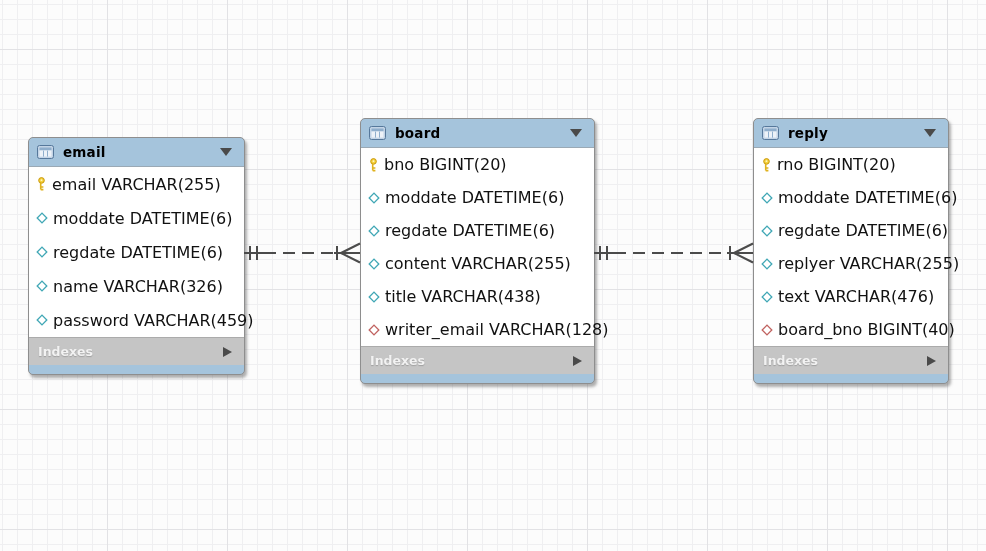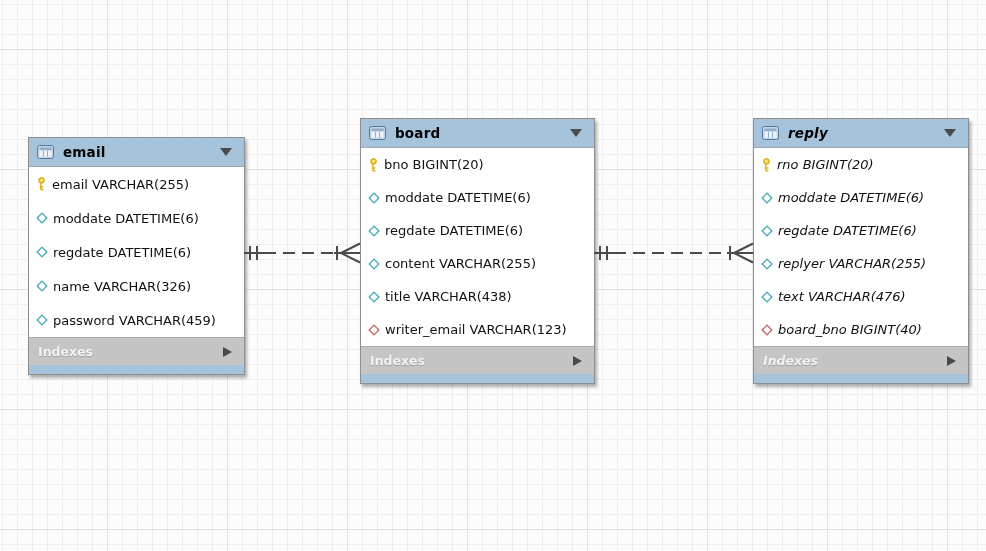--- a/index.html
+++ b/index.html
@@ -17,21 +17,21 @@
       linear-gradient(to right,  #E2E2E5 1px, transparent 1px),
       linear-gradient(to bottom, #E2E2E5 1px, transparent 1px),
       linear-gradient(to right,  #EFEFF1 1px, transparent 1px),
       linear-gradient(to bottom, #EFEFF1 1px, transparent 1px);
     background-size: 120px 100%, 100% 120px, 15px 100%, 100% 15px;
     background-position: 107px 0, 0 49px, 2px 0, 0 4px;
   }
 
   .db-table {
     position: absolute;
-    border-radius: 0;
+    border-radius: 5px;
     box-shadow: 2px 3px 3px rgba(110,110,110,0.55);
     background: #A5C4DC;
     border: 1px solid #8E8E8E;
   }
   .thead {
     display: flex;
     align-items: center;
     height: 28px;
     background: #A5C4DC;
     border-radius: 6px 6px 0 0;
@@ -58,21 +58,21 @@
     border-top: 1px solid #9AA9B5;
     border-bottom: 1px solid #ABABAB;
   }
   .col-row {
     display: flex;
     align-items: center;
     padding-left: 7px;
   }
   .col-row .cicon { display: inline-flex; margin-right: 5px; flex: 0 0 auto; }
   .col-label {
-    font-size: 13px;
+    font-size: 16px;
     color: #111;
     white-space: nowrap;
   }
   .tfoot {
     display: flex;
     align-items: center;
     height: 27px;
     background: #C5C5C5;
     padding: 0 12px 0 9px;
   }
@@ -93,21 +93,21 @@
     height: 9px;
     background: #A5C4DC;
     border-radius: 0 0 6px 6px;
   }
 
   
   #tbl-member { left: 28px;  top: 137px; width: 217px; }
   #tbl-member .col-row { height: 34px; }
   #tbl-board  { left: 360px; top: 118px; width: 235px; }
   #tbl-board .col-row { height: 33px; }
-  #tbl-reply  { left: 753px; top: 118px; width: 216px; font-style: italic; }
+  #tbl-reply  { left: 753px; top: 118px; width: 196px; }
   #tbl-reply .col-row { height: 33px; }
 
   .rel { position: absolute; overflow: visible; }
   #rel-1 { left: 244px; top: 239px; }
   #rel-2 { left: 594px; top: 239px; }
 </style>
 </head>
 <body>
 
 <div class="canvas">
@@ -233,21 +233,21 @@
             </svg>
         </span>
         <span class="col-label">title VARCHAR(438)</span>
       </div>
       <div class="col-row">
         <span class="cicon">
           <svg width="12" height="12" viewBox="0 0 12 12">
               <rect x="2.6" y="2.6" width="6.8" height="6.8" transform="rotate(45 6 6)" fill="#FFFFFF" stroke="#C0625F" stroke-width="1.3"></rect>
             </svg>
         </span>
-        <span class="col-label">writer_email VARCHAR(123)</span>
+        <span class="col-label">writer_email VARCHAR(128)</span>
       </div>
     </div>
     <div class="tfoot">
       <span class="flabel">Indexes</span>
       <span class="farrow"></span>
     </div>
     <div class="tstrip"></div>
   </div>
 
   <div class="db-table" id="tbl-reply">

